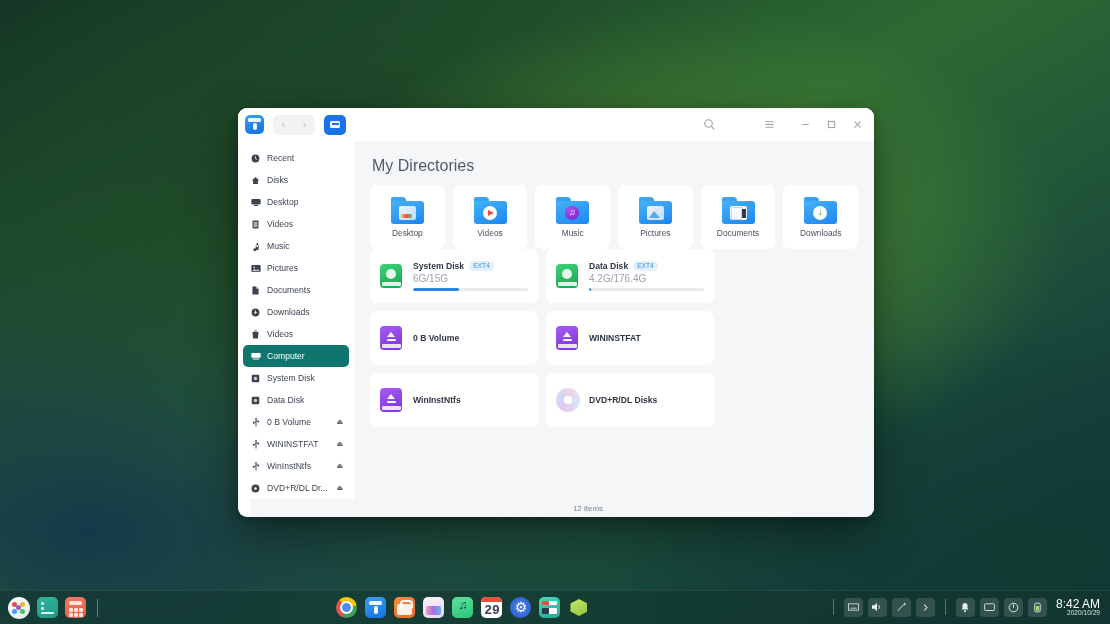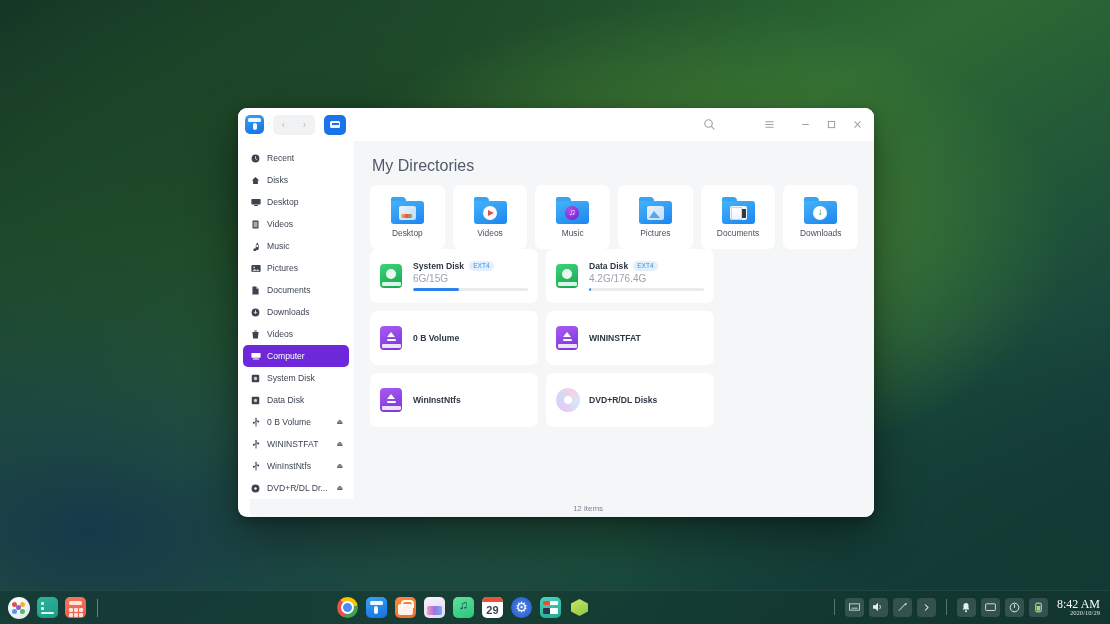--- a/index.html
+++ b/index.html
@@ -102,21 +102,21 @@
   }
   .side-item .s-ico {
     width: 13px; flex: 0 0 13px; display: flex;
     align-items: center; justify-content: center;
     color: #3c4452; margin-right: 5px;
   }
   .side-item .s-label { flex: 1 1 auto; overflow: hidden; text-overflow: ellipsis; }
   .side-item .eject {
     flex: 0 0 auto; font-size: 7px; color: #5b6472; margin-left: 2px;
   }
-  .side-item.active { background: #6d28d9; color: #ffffff; }
+  .side-item.active { background: #0f766e; color: #ffffff; }
   .side-item.active .s-ico { color: #ffffff; }
 
   
   #content {
     flex: 1 1 auto; background: #f5f6f7;
     overflow: hidden; position: relative;
     padding: 0 16px;
   }
   .section-title {
     font-size: 16px; color: #505a6b; font-weight: normal;
@@ -260,21 +260,21 @@
   #taskbar {
     position: absolute; left: 0; bottom: 0;
     width: 1110px; height: 34px;
     background: rgba(18,52,46,0.55);
     backdrop-filter: blur(8px);
     display: flex; align-items: center;
     border-top: 1px solid rgba(255,255,255,0.07);
   }
   .tb-left { display: flex; align-items: center; padding-left: 8px; gap: 7px; }
   .tb-center { flex: 1 1 auto; display: flex; align-items: center; justify-content: center; gap: 8px; }
-  .tb-right { display: flex; align-items: center; padding-right: 6px; gap: 5px; font-family: Liberation Serif, serif; }
+  .tb-right { display: flex; align-items: center; padding-right: 6px; gap: 5px; }
   .tb-divider { width: 1px; height: 16px; background: rgba(255,255,255,0.3); margin: 0 5px; }
 
   .dock-ico {
     width: 21px; height: 21px; border-radius: 5px;
     display: flex; align-items: center; justify-content: center;
     font-size: 10px; color: #fff; position: relative;
     flex: 0 0 auto;
   }
   .tray-ico {
     width: 19px; height: 19px; border-radius: 4px;
@@ -355,21 +355,21 @@
     background: linear-gradient(90deg,#f0a0c0,#a070e0,#70b0f0);
     border-radius:1.5px;
   }
   .musicapp { background: linear-gradient(160deg,#5fe09a,#29c77a); }
   .musicapp::after {
     content:"\266B"; position:absolute; left:0;right:0; top:1px; text-align:center;
     color:#17314a; font-size:12px;
   }
   .calendar { background:#ffffff; }
   .calendar .ch { position:absolute; left:0; right:0; top:0; height:5px; background:#e8503a; border-radius:5px 5px 0 0; }
-  .calendar .cd2 { position:absolute; left:0; right:0; top:5px; bottom:0; display:flex; align-items:center; justify-content:center; font-size:11px; color:#3c4452; font-weight:bold; }
+  .calendar .cd2 { position:absolute; left:0; right:0; top:5px; bottom:0; display:flex; align-items:center; justify-content:center; font-size:13px; color:#3c4452; font-weight:bold;font-family:Liberation Mono, monospace; }
   .settings { background: radial-gradient(circle at 50% 50%, #4d86f0, #2757c8); border-radius:50%; }
   .settings::after {
     content:"\2699"; position:absolute; left:0;right:0;top:-1px; text-align:center;
     color:#ffffff; font-size:14px; line-height:22px;
   }
   .editor { background: linear-gradient(160deg,#4ad7c0,#23a98f); }
   .editor::before {
     content:""; position:absolute; left:3px; top:4px; width:15px; height:4px;
     background: linear-gradient(90deg,#e8503a 50%, #ffffff 50%); border-radius:1px;
   }

